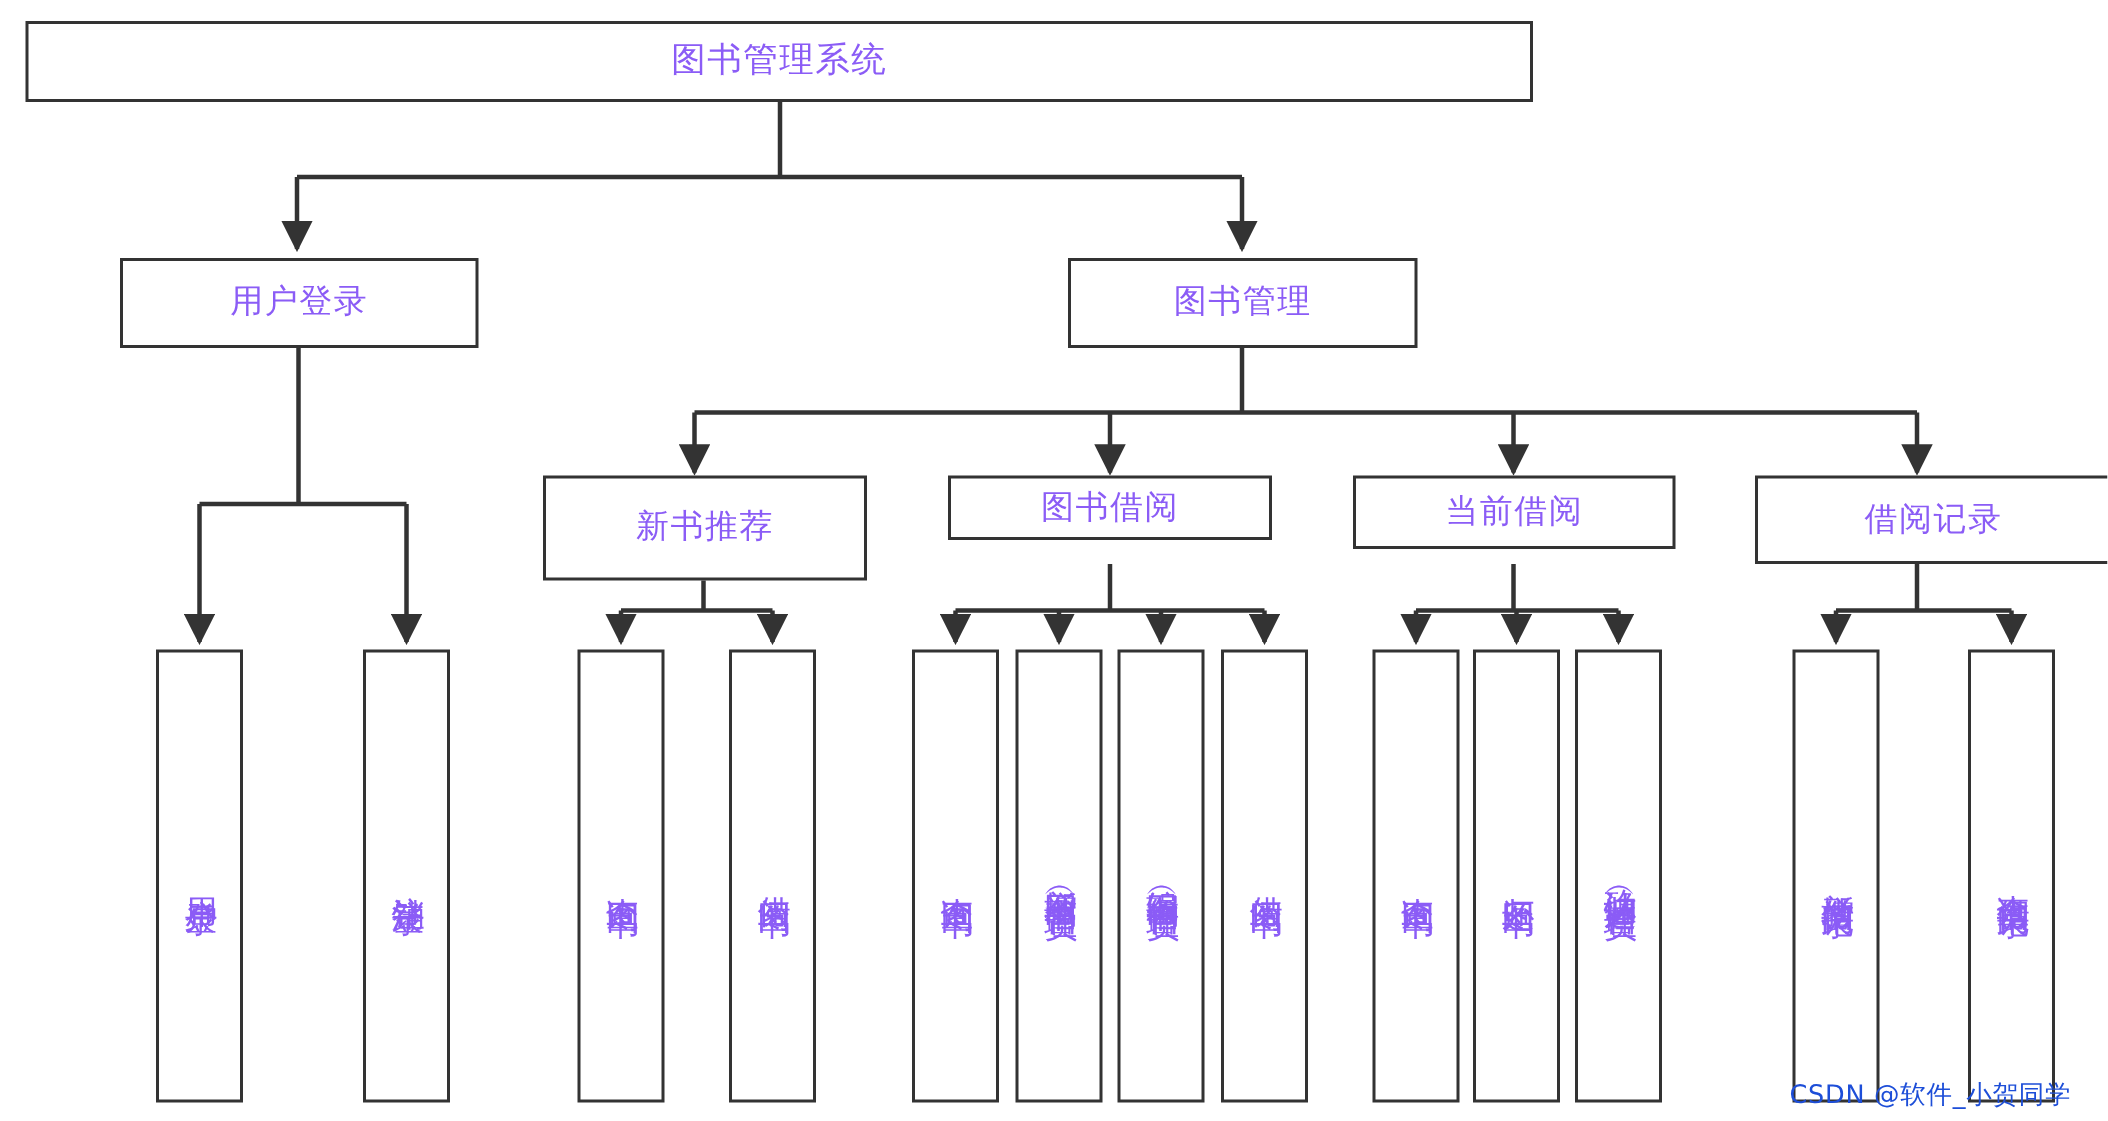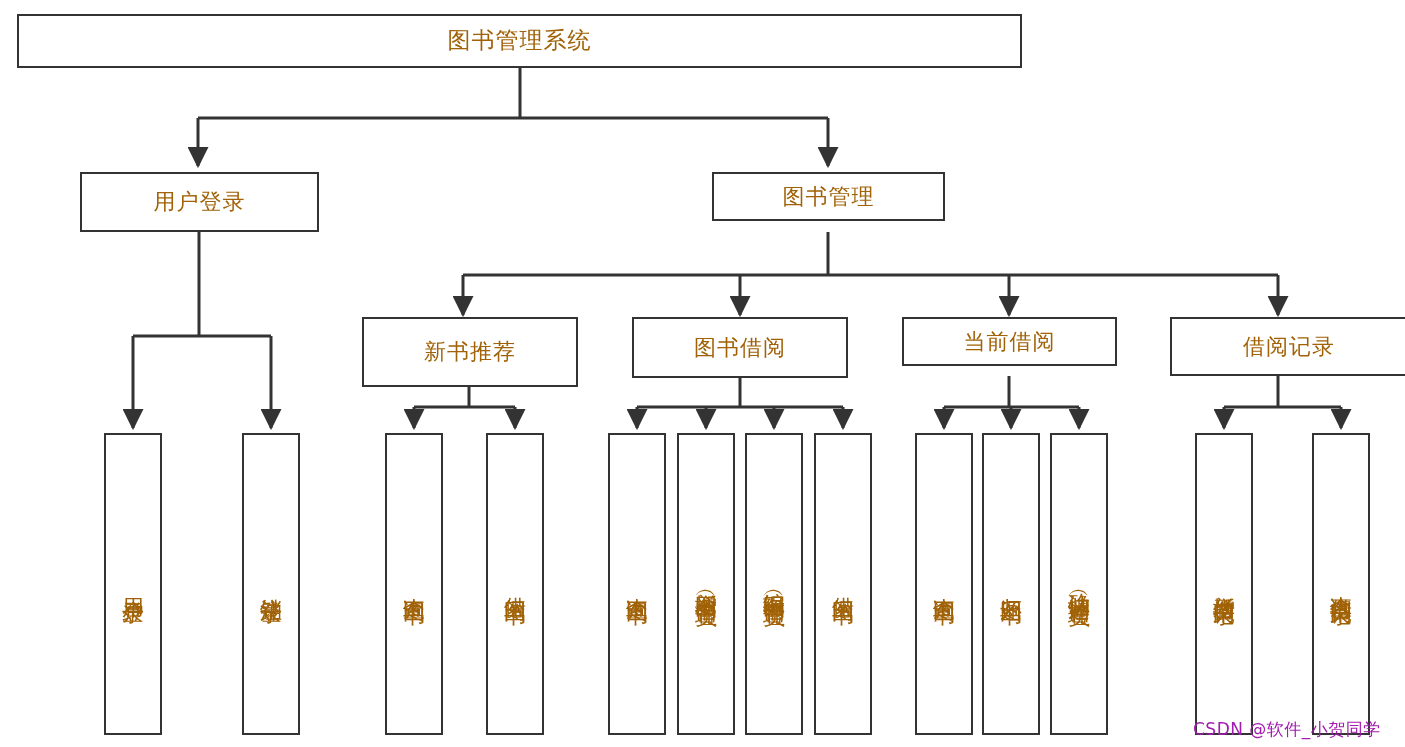--- a/index.html
+++ b/index.html
@@ -27,21 +27,21 @@
     pointer-events: none;
   }
   .node {
     position: absolute;
     box-sizing: border-box;
     border: 2.5px solid #333333;
     background: #ffffff;
     display: flex;
     align-items: center;
     justify-content: center;
-    color: #a16207;
+    color: #8b5cf6;
   }
   .node .node-label {
     display: block;
     text-align: center;
     line-height: 1.18;
     letter-spacing: 1px;
   }
   
   .node.horiz .node-label {
     writing-mode: horizontal-tb;
@@ -59,21 +59,21 @@
     writing-mode: vertical-rl;
     text-orientation: upright;
     font-size: 22px;
     line-height: 1.1;
     letter-spacing: 2px;
     white-space: nowrap;
   }
   .watermark {
     position: absolute;
     font-size: 17px;
-    color: #a21caf;
+    color: #1d4ed8;
     white-space: nowrap;
     letter-spacing: 0.5px;
     font-family: "DejaVu Sans", "Liberation Sans", sans-serif;
   }
 </style>
 </head>
 <body>
 
 <div id="diagram-root">
 
@@ -127,28 +127,28 @@
     </g>
   </svg>
 
   <div class="node horiz root" style="left:17px; top:14px; width:1005px; height:54px;">
     <span class="node-label">图书管理系统</span>
   </div>
 
   <div class="node horiz" style="left:80px; top:172px; width:239px; height:60px;">
     <span class="node-label">用户登录</span>
   </div>
-  <div class="node horiz" style="left:712px; top:172px; width:233px; height:49px;">
+  <div class="node horiz" style="left:712px; top:172px; width:233px; height:60px;">
     <span class="node-label">图书管理</span>
   </div>
 
   <div class="node horiz" style="left:362px; top:317px; width:216px; height:70px;">
     <span class="node-label">新书推荐</span>
   </div>
-  <div class="node horiz" style="left:632px; top:317px; width:216px; height:61px;">
+  <div class="node horiz" style="left:632px; top:317px; width:216px; height:43px;">
     <span class="node-label">图书借阅</span>
   </div>
   <div class="node horiz" style="left:902px; top:317px; width:215px; height:49px;">
     <span class="node-label">当前借阅</span>
   </div>
   <div class="node horiz" style="left:1170px; top:317px; width:238px; height:59px;">
     <span class="node-label">借阅记录</span>
   </div>
 
   <div class="node vert" style="left:104px; top:433px; width:58px; height:302px;">

